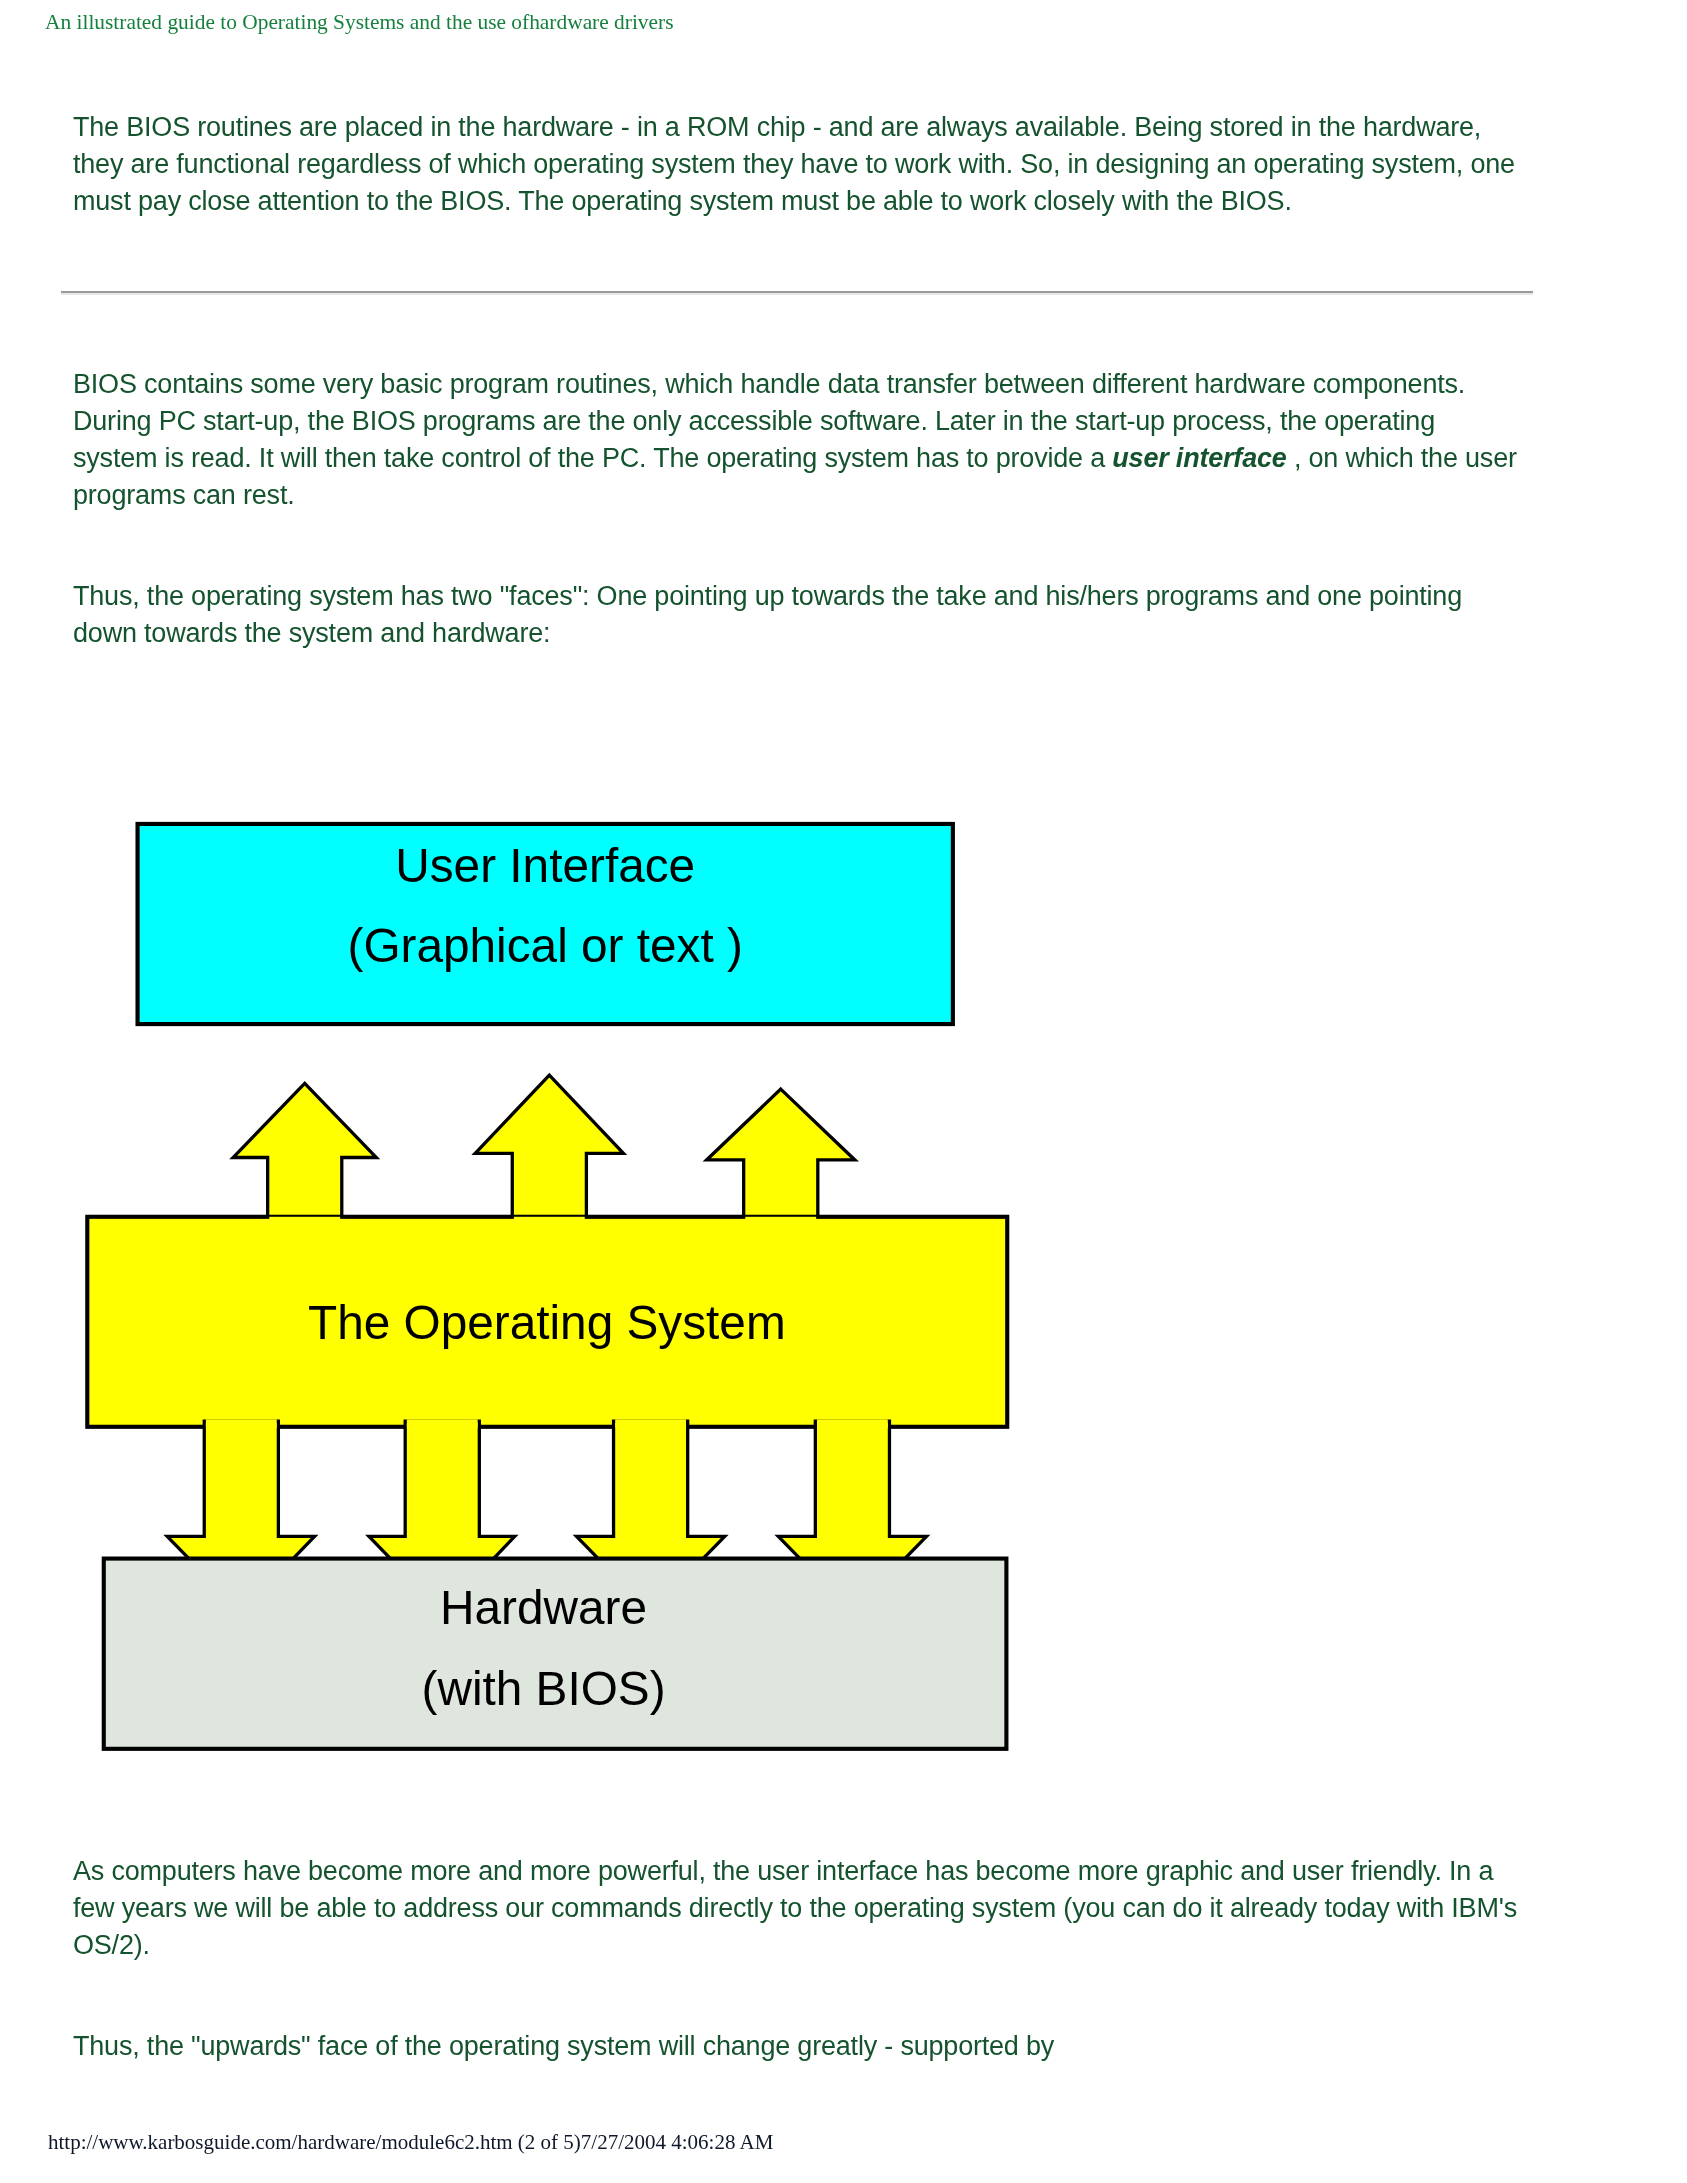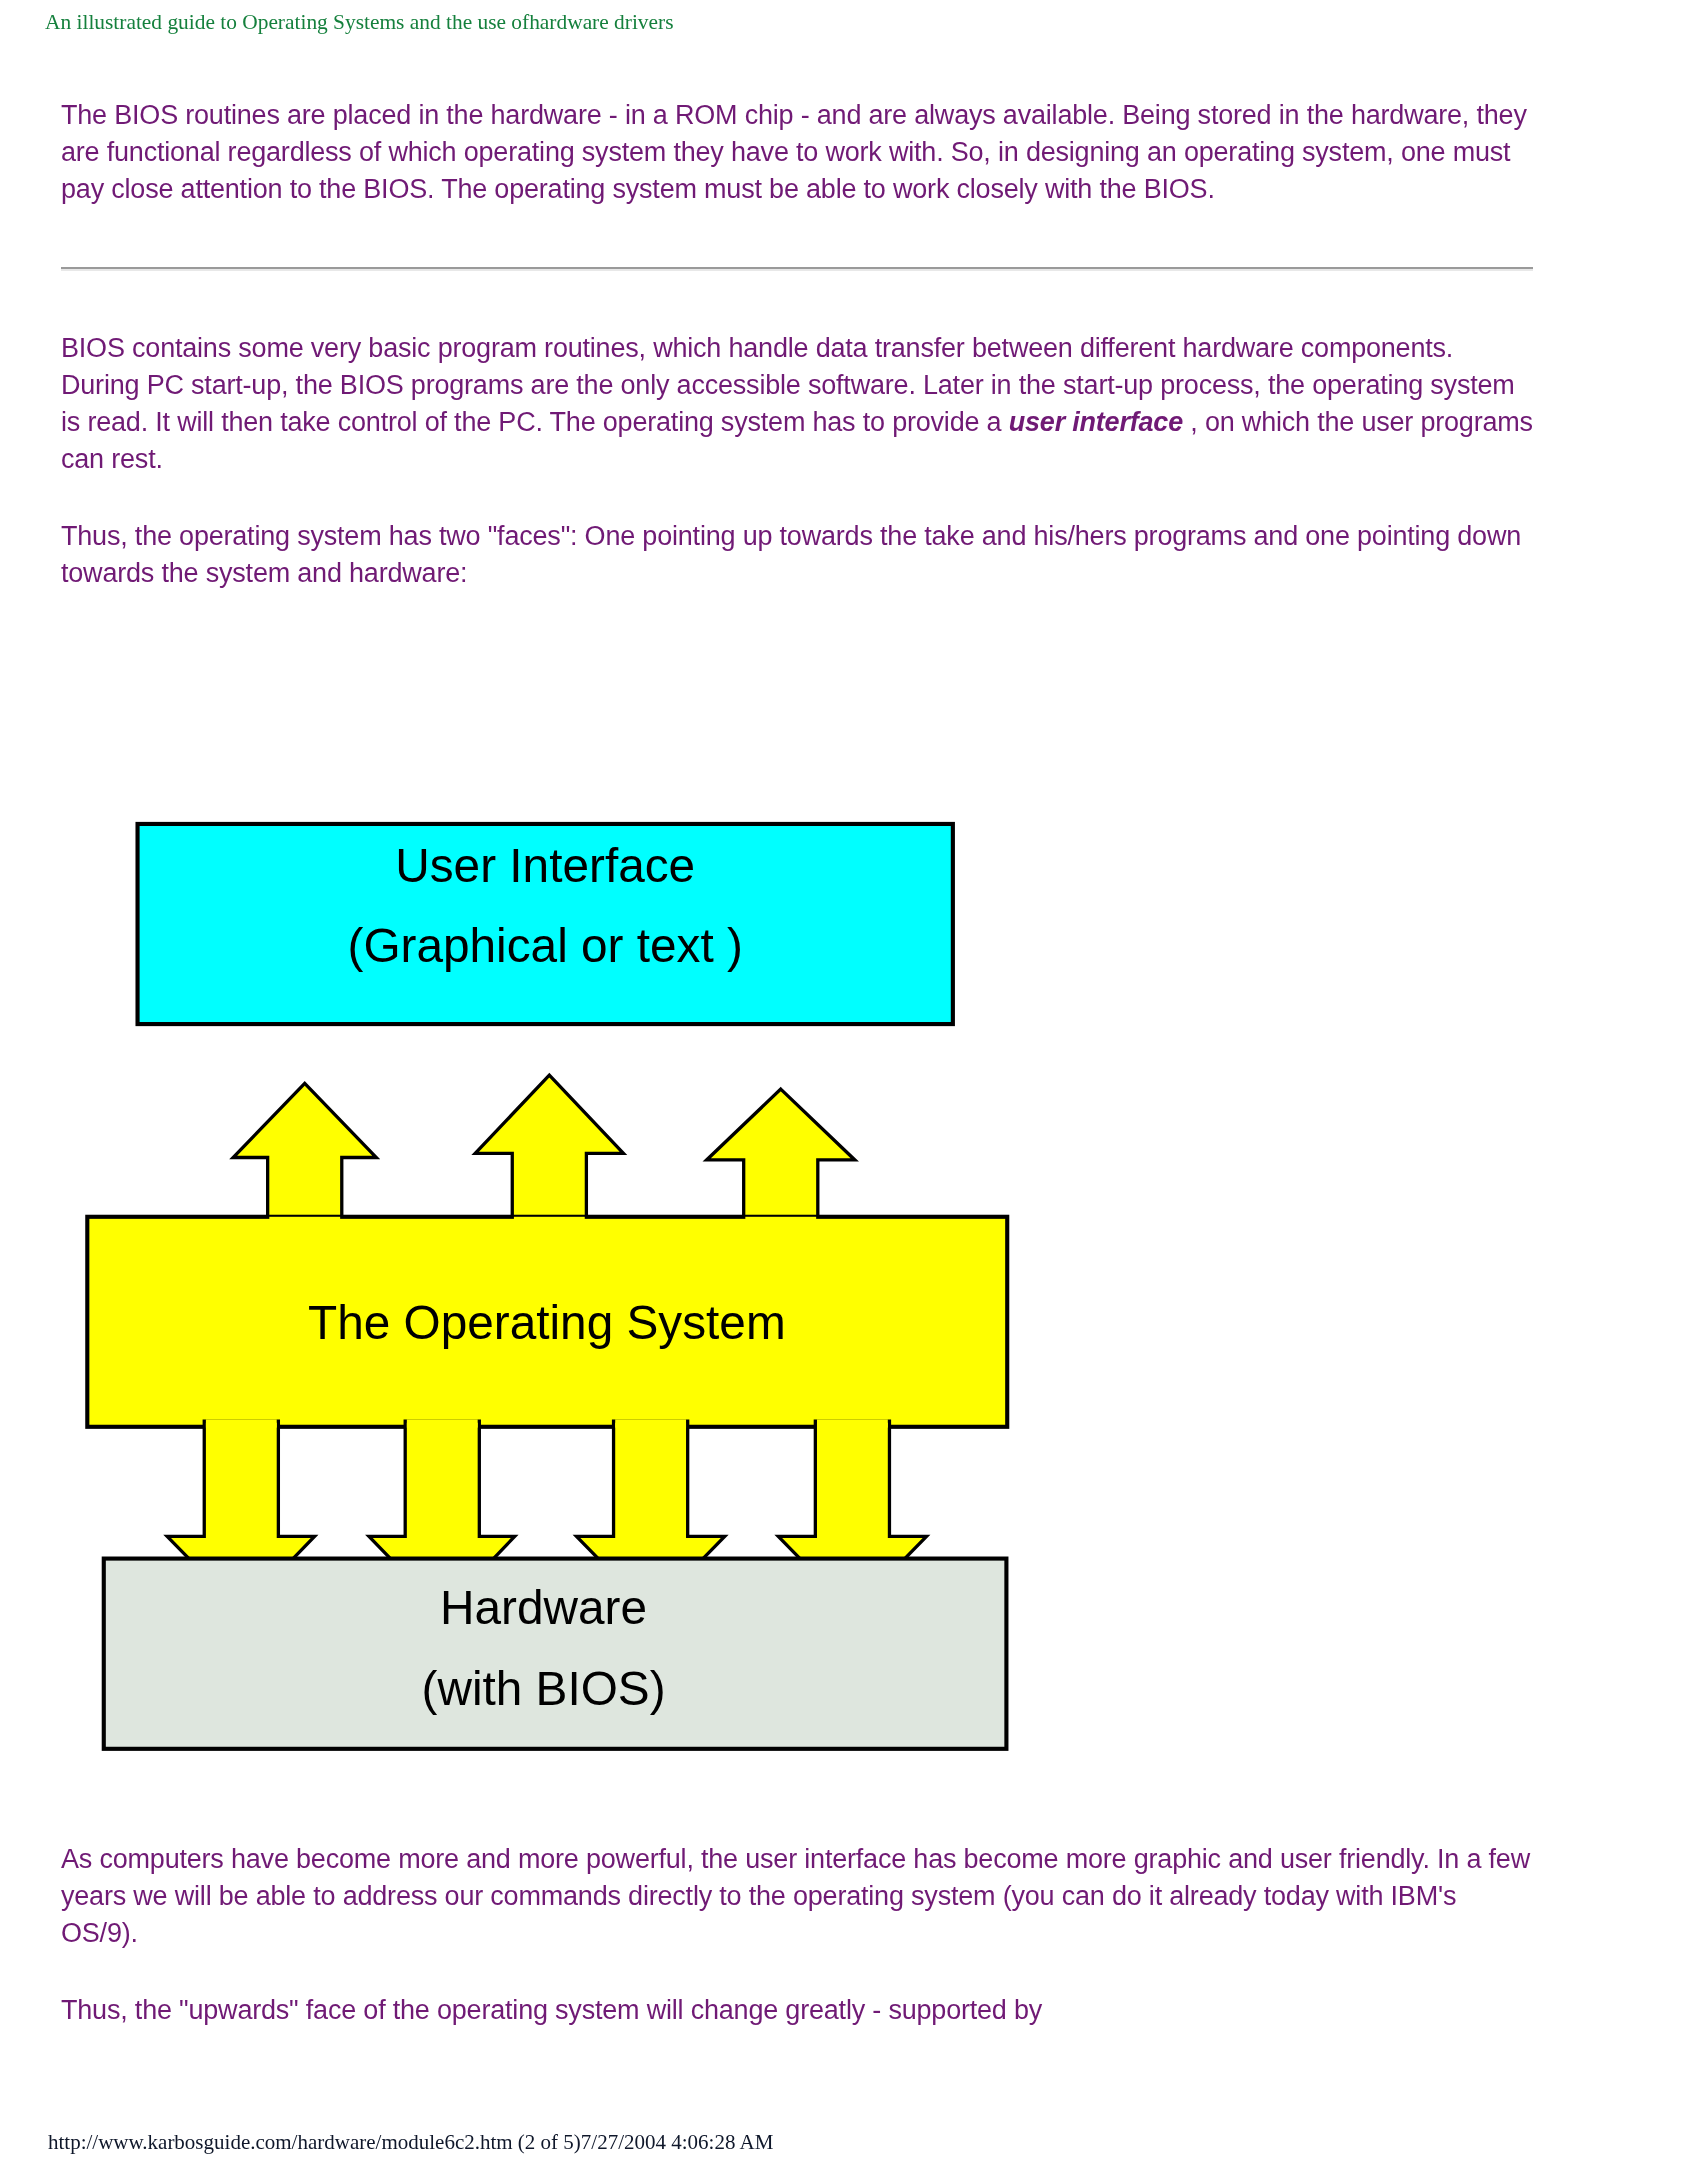--- a/index.html
+++ b/index.html
@@ -33,22 +33,22 @@
     position: absolute;
     left: 61px;
     top: 97px;
     width: 1475px;
   }
 
   .para {
     font-family: "Liberation Sans", sans-serif;
     font-size: 27px;
     line-height: 37px;
-    color: #701a75;
-    margin: 0;
+    color: #14532d;
+    margin: 12px;
     letter-spacing: -0.2px;
   }
 
   .para b.em {
     font-weight: bold;
     font-style: italic;
   }
 
   .gap-a { height: 59px; }
   .gap-c { height: 40px; }
@@ -144,21 +144,21 @@
     <rect x="747" y="763" width="86" height="10" fill="#FFFF00" stroke="none"></rect>
     <rect x="992" y="763" width="86" height="10" fill="#FFFF00" stroke="none"></rect>
 
     <rect x="126" y="932" width="1096" height="231" fill="#DEE6DE" stroke="#000000" stroke-width="5"></rect>
     <text class="dg-text big" x="660" y="1012">Hardware</text>
     <text class="dg-text big" x="660" y="1110">(with BIOS)</text>
   </svg>
 </div>
 
 <div class="content" style="top:1841px;">
-  <p class="para">As computers have become more and more powerful, the user interface has become more graphic and user friendly. In a few years we will be able to address our commands directly to the operating system (you can do it already today with IBM's OS/9).</p>
+  <p class="para">As computers have become more and more powerful, the user interface has become more graphic and user friendly. In a few years we will be able to address our commands directly to the operating system (you can do it already today with IBM's OS/2).</p>
 
   <div class="gap-c"></div>
 
   <p class="para">Thus, the "upwards" face of the operating system will change greatly - supported by</p>
 </div>
 
 <div class="page-footer">http://www.karbosguide.com/hardware/module6c2.htm (2 of 5)7/27/2004 4:06:28 AM</div>
 
 
 </body></html>

